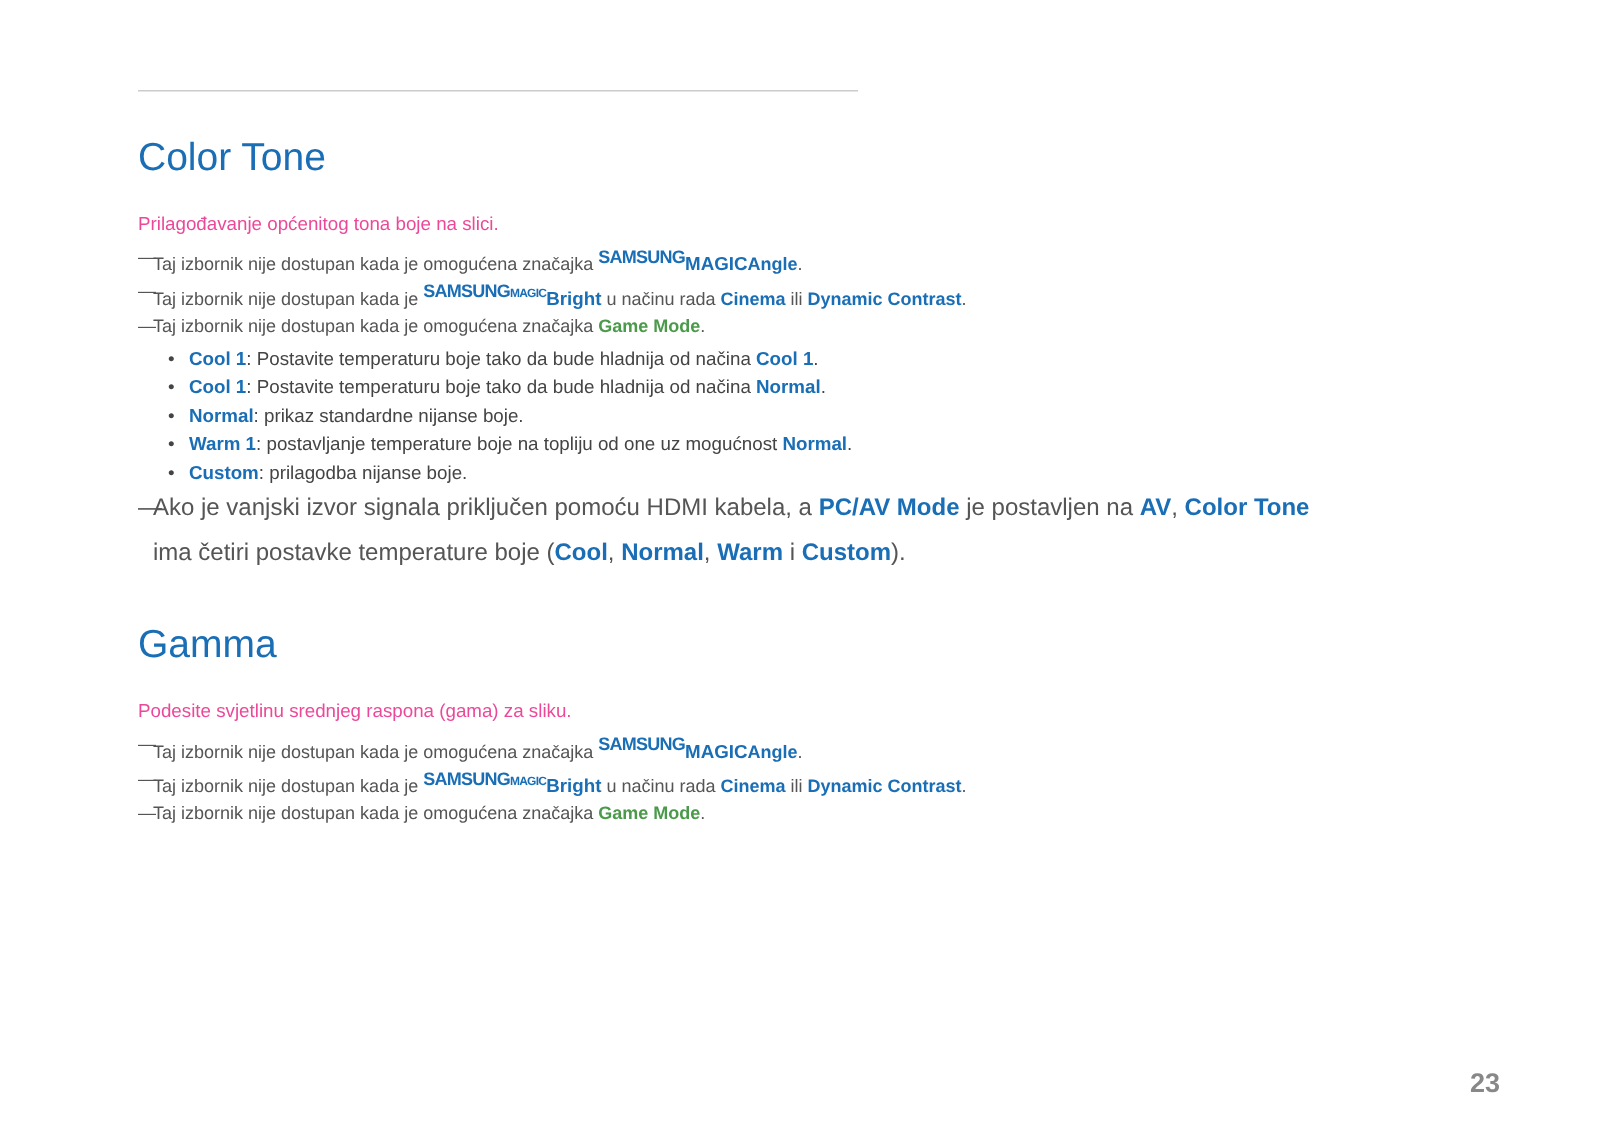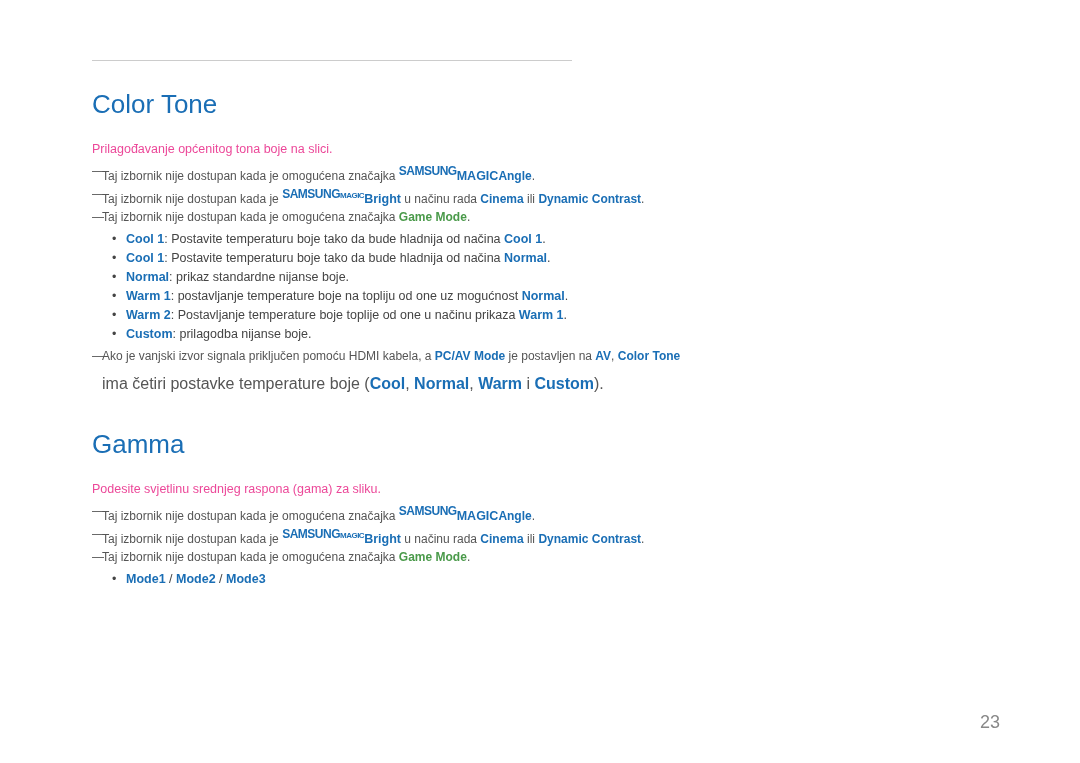--- a/index.html
+++ b/index.html
@@ -96,24 +96,24 @@
     }
     .note-block {
       margin-bottom: 4px;
     }
     .page-number {
       position: absolute;
       bottom: 30px;
       right: 80px;
       font-size: 18px;
       color: #888;
-      font-weight: 400;
+      font-weight: 700;
     }
     .extra-note {
-      font-size: 12px;
+      font-size: 16px;
       color: #555;
       margin-top: 6px;
       padding-left: 10px;
       position: relative;
     }
     .extra-note::before {
       content: '—';
       position: absolute;
       left: 0;
     }
@@ -159,23 +159,20 @@
     <li>
       <span class="blue-text">Cool 1</span><span>: Postavite temperaturu boje tako da bude hladnija od načina </span><span class="blue-text">Normal</span><span>.</span>
     </li>
     <li>
       <span class="blue-text">Normal</span><span>: prikaz standardne nijanse boje.</span>
     </li>
     <li>
       <span class="blue-text">Warm 1</span><span>: postavljanje temperature boje na topliju od one uz mogućnost </span><span class="blue-text">Normal</span><span>.</span>
     </li>
     <li>
-      <span class="blue-text">Warm 2</span><span>: Postavljanje temperature boje toplije od one u načinu prikaza </span><span class="blue-text">Warm 1</span><span>.</span>
-    </li>
-    <li>
       <span class="blue-text">Custom</span><span>: prilagodba nijanse boje.</span>
     </li>
   </ul>
 
   <div>
     <p class="extra-note">
       <span>Ako je vanjski izvor signala priključen pomoću HDMI kabela, a </span><span class="blue-text">PC/AV Mode</span><span> je postavljen na </span><span class="blue-text">AV</span><span>, </span><span class="blue-text">Color Tone</span>
     </p>
     <p class="extra-note-continuation">
       <span>ima četiri postavke temperature boje (</span><span class="blue-text">Cool</span><span>, </span><span class="blue-text">Normal</span><span>, </span><span class="blue-text">Warm</span><span> i </span><span class="blue-text">Custom</span><span>).</span>
@@ -199,20 +196,15 @@
       <span>Taj izbornik nije dostupan kada je </span><span class="brand-text">SAMSUNG</span><span class="magic-brand">MAGIC</span><span class="magic-bright">Bright</span><span> u načinu rada </span><span class="blue-text">Cinema</span><span> ili </span><span class="blue-text">Dynamic Contrast</span><span>.</span>
     </p>
   </div>
 
   <div class="note-block">
     <p class="note-line">
       <span>Taj izbornik nije dostupan kada je omogućena značajka </span><span class="green-text">Game Mode</span><span>.</span>
     </p>
   </div>
 
-  <ul class="bullet-list">
-    <li>
-      <span class="blue-text">Mode1</span><span> / </span><span class="blue-text">Mode2</span><span> / </span><span class="blue-text">Mode3</span>
-    </li>
-  </ul>
 </div>
 
 <div class="page-number">23</div>
 
 </body></html>

